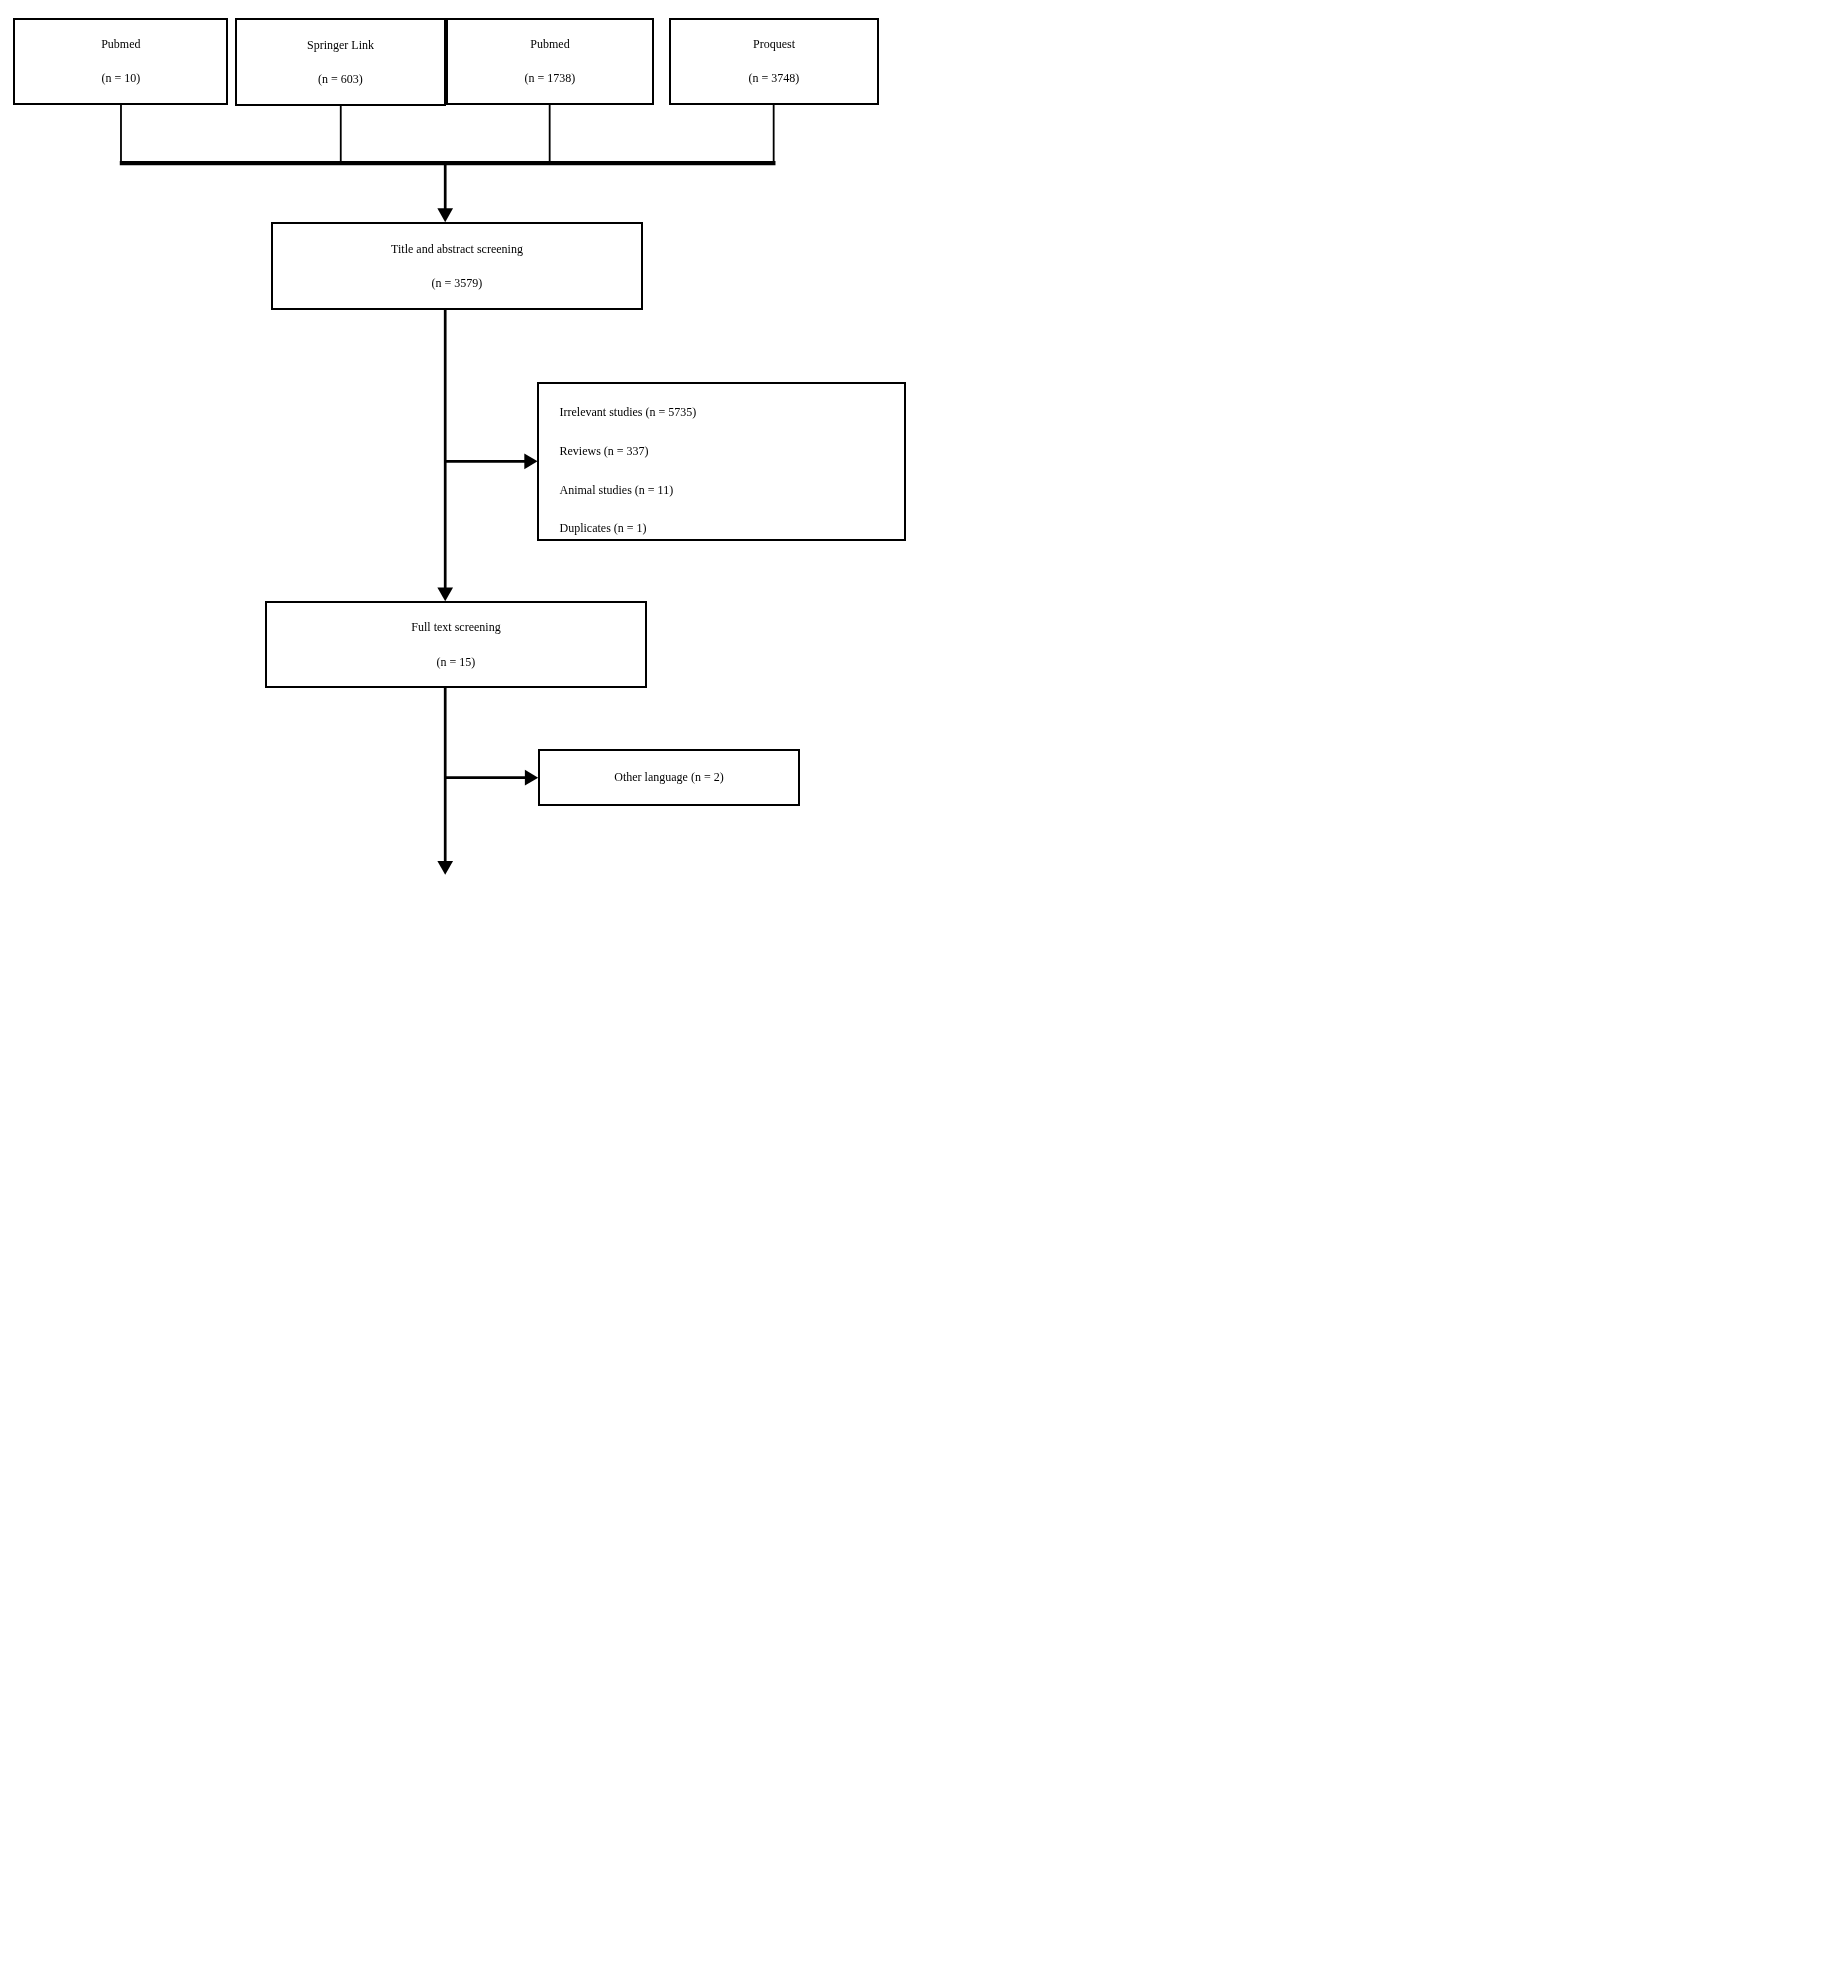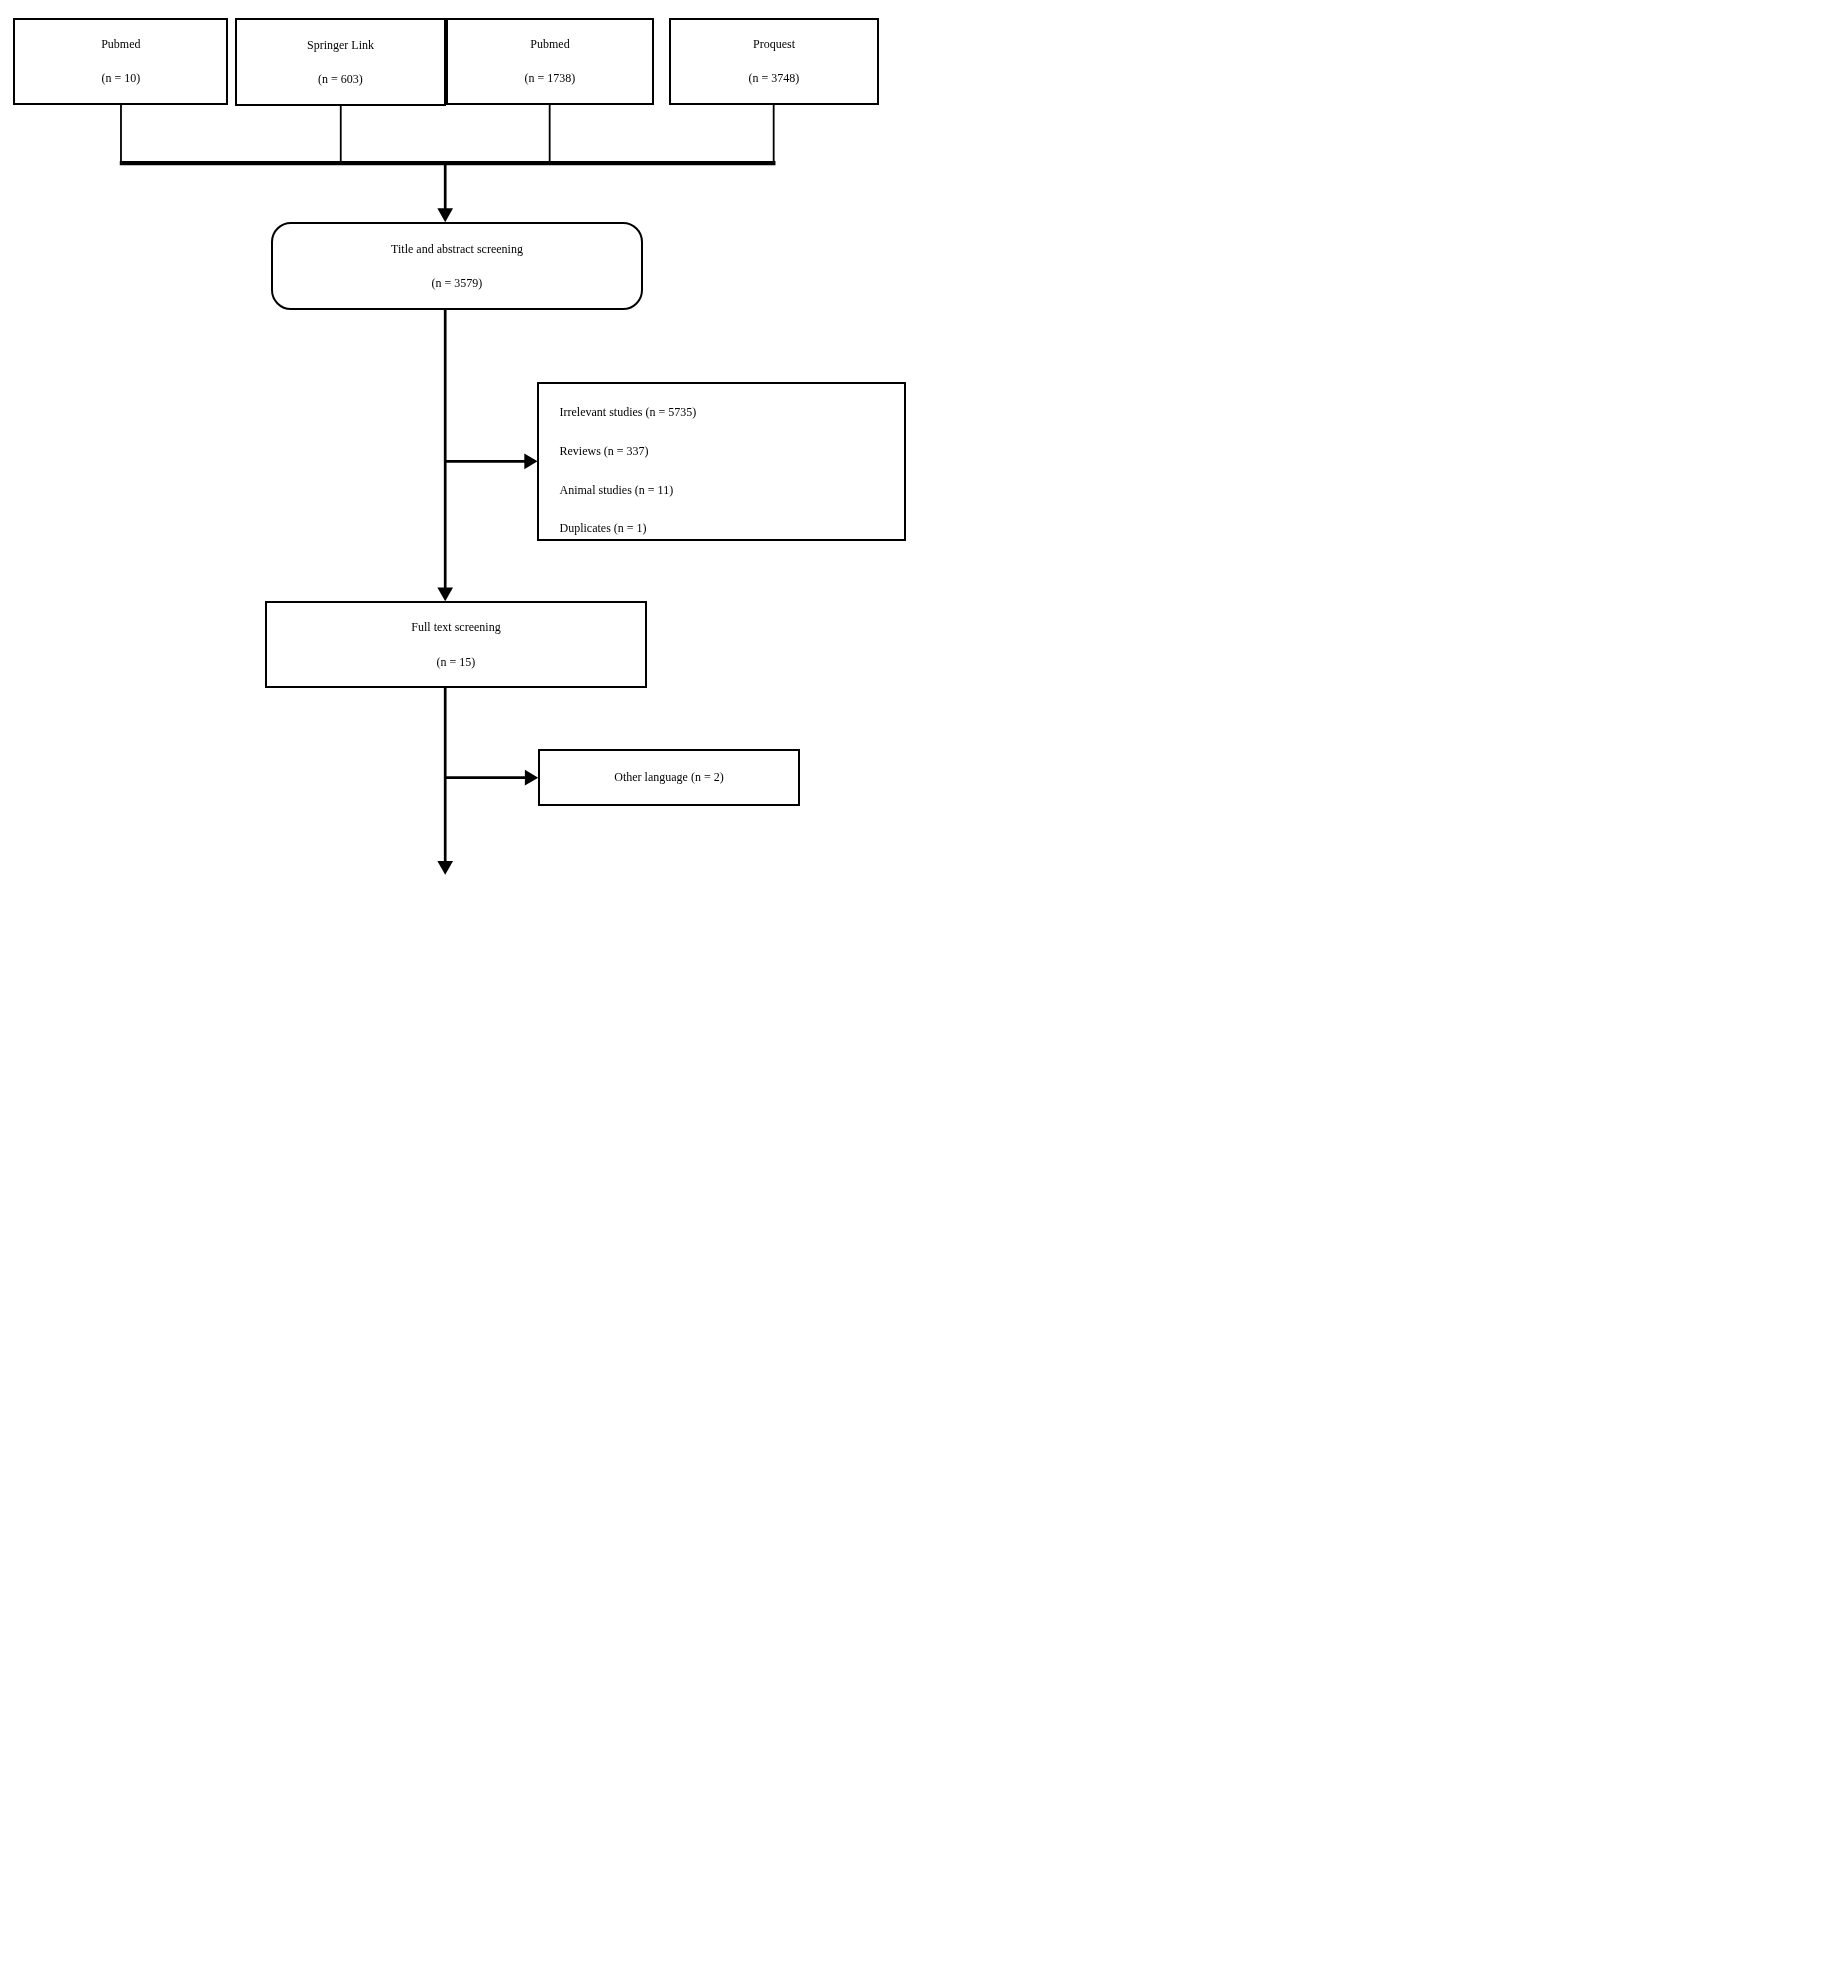--- a/index.html
+++ b/index.html
@@ -90,21 +90,21 @@
   <div class="box box--source" style="left:446px; top:18px; width:208px; height:87px;">
     <span>Pubmed</span>
     <span>(n = 1738)</span>
   </div>
 
   <div class="box box--source" style="left:669px; top:18px; width:210px; height:87px;">
     <span>Proquest</span>
     <span>(n = 3748)</span>
   </div>
 
-  <div class="box" style="left:271px; top:222px; width:372px; height:88px;border-radius:20px;">
+  <div class="box" style="left:271px; top:222px; width:372px; height:88px;">
     <span>Title and abstract screening</span>
     <span>(n = 3579)</span>
   </div>
 
   <div class="box box--list" style="left:537px; top:382px; width:369px; height:159px;">
     <span>Irrelevant studies (n = 5735)</span>
     <span>Reviews (n = 337)</span>
     <span>Animal studies (n = 11)</span>
     <span>Duplicates (n = 1)</span>
   </div>

